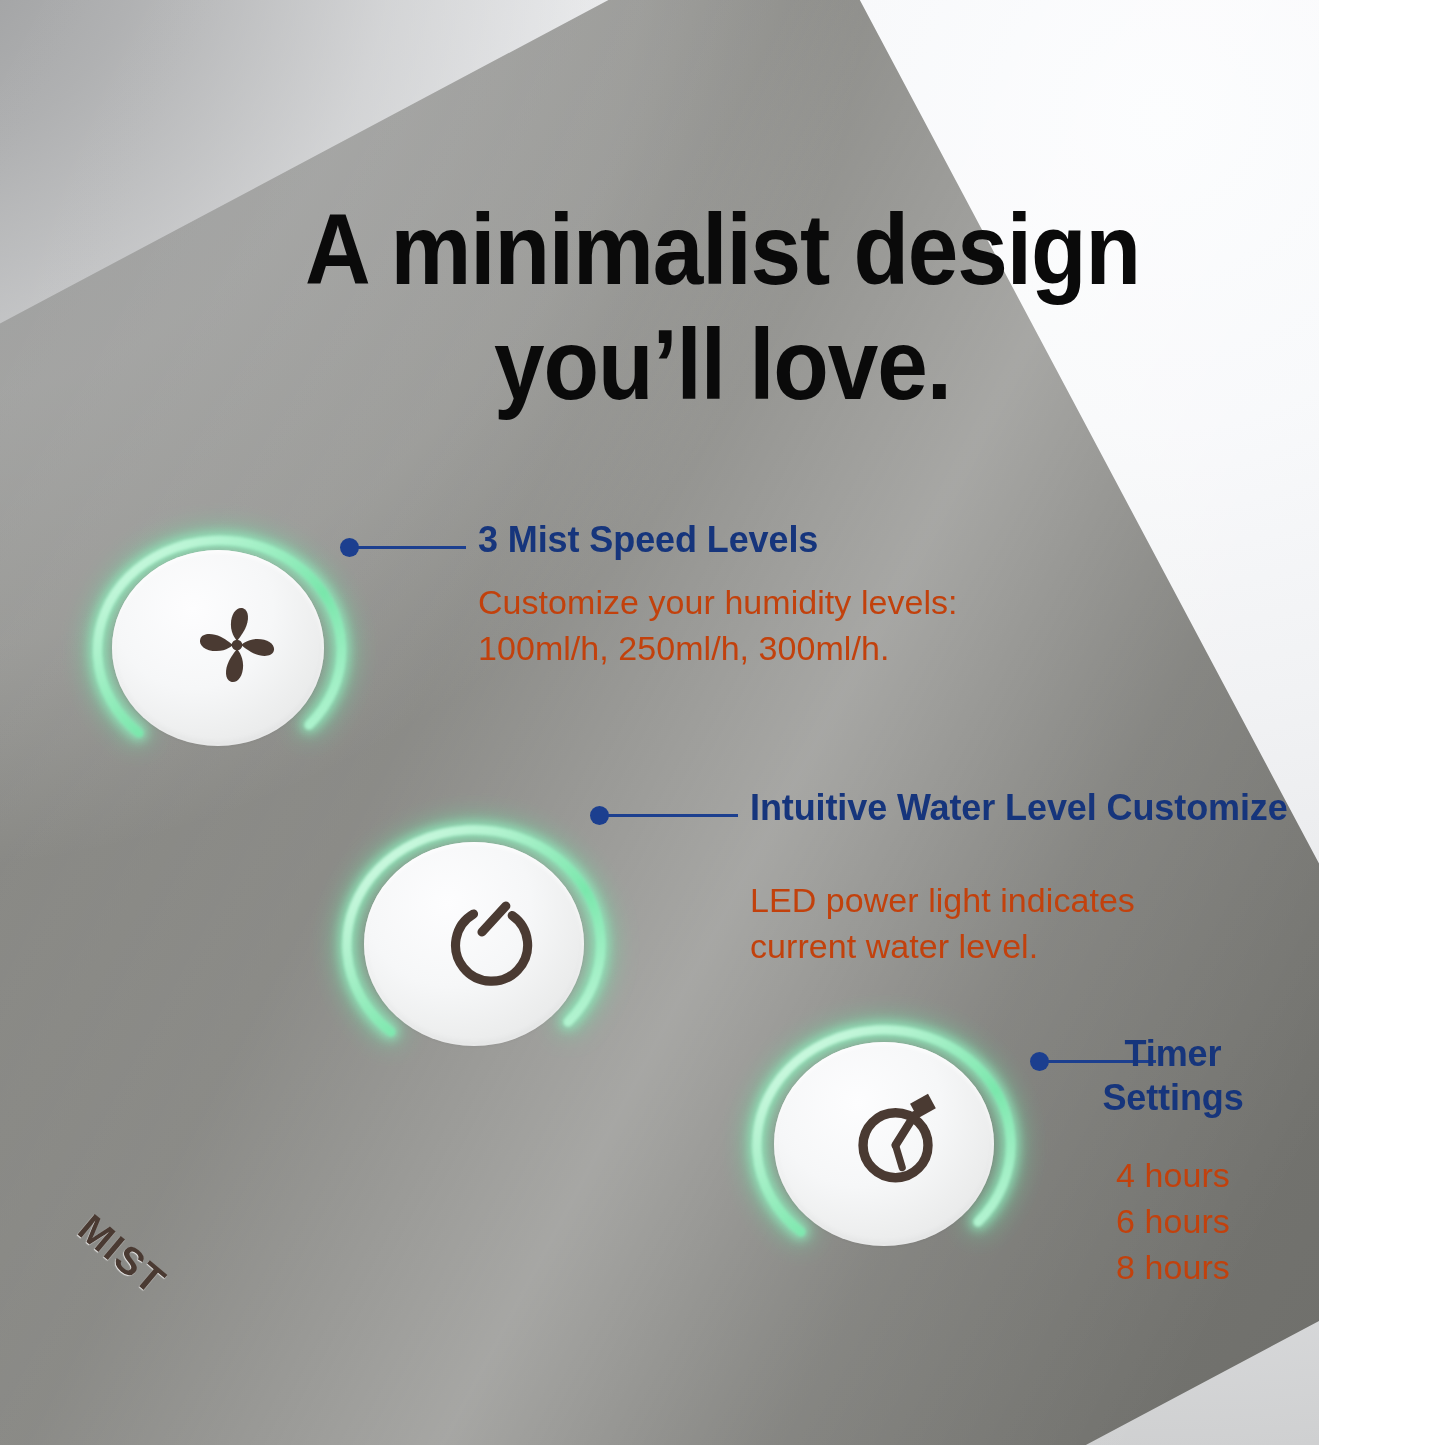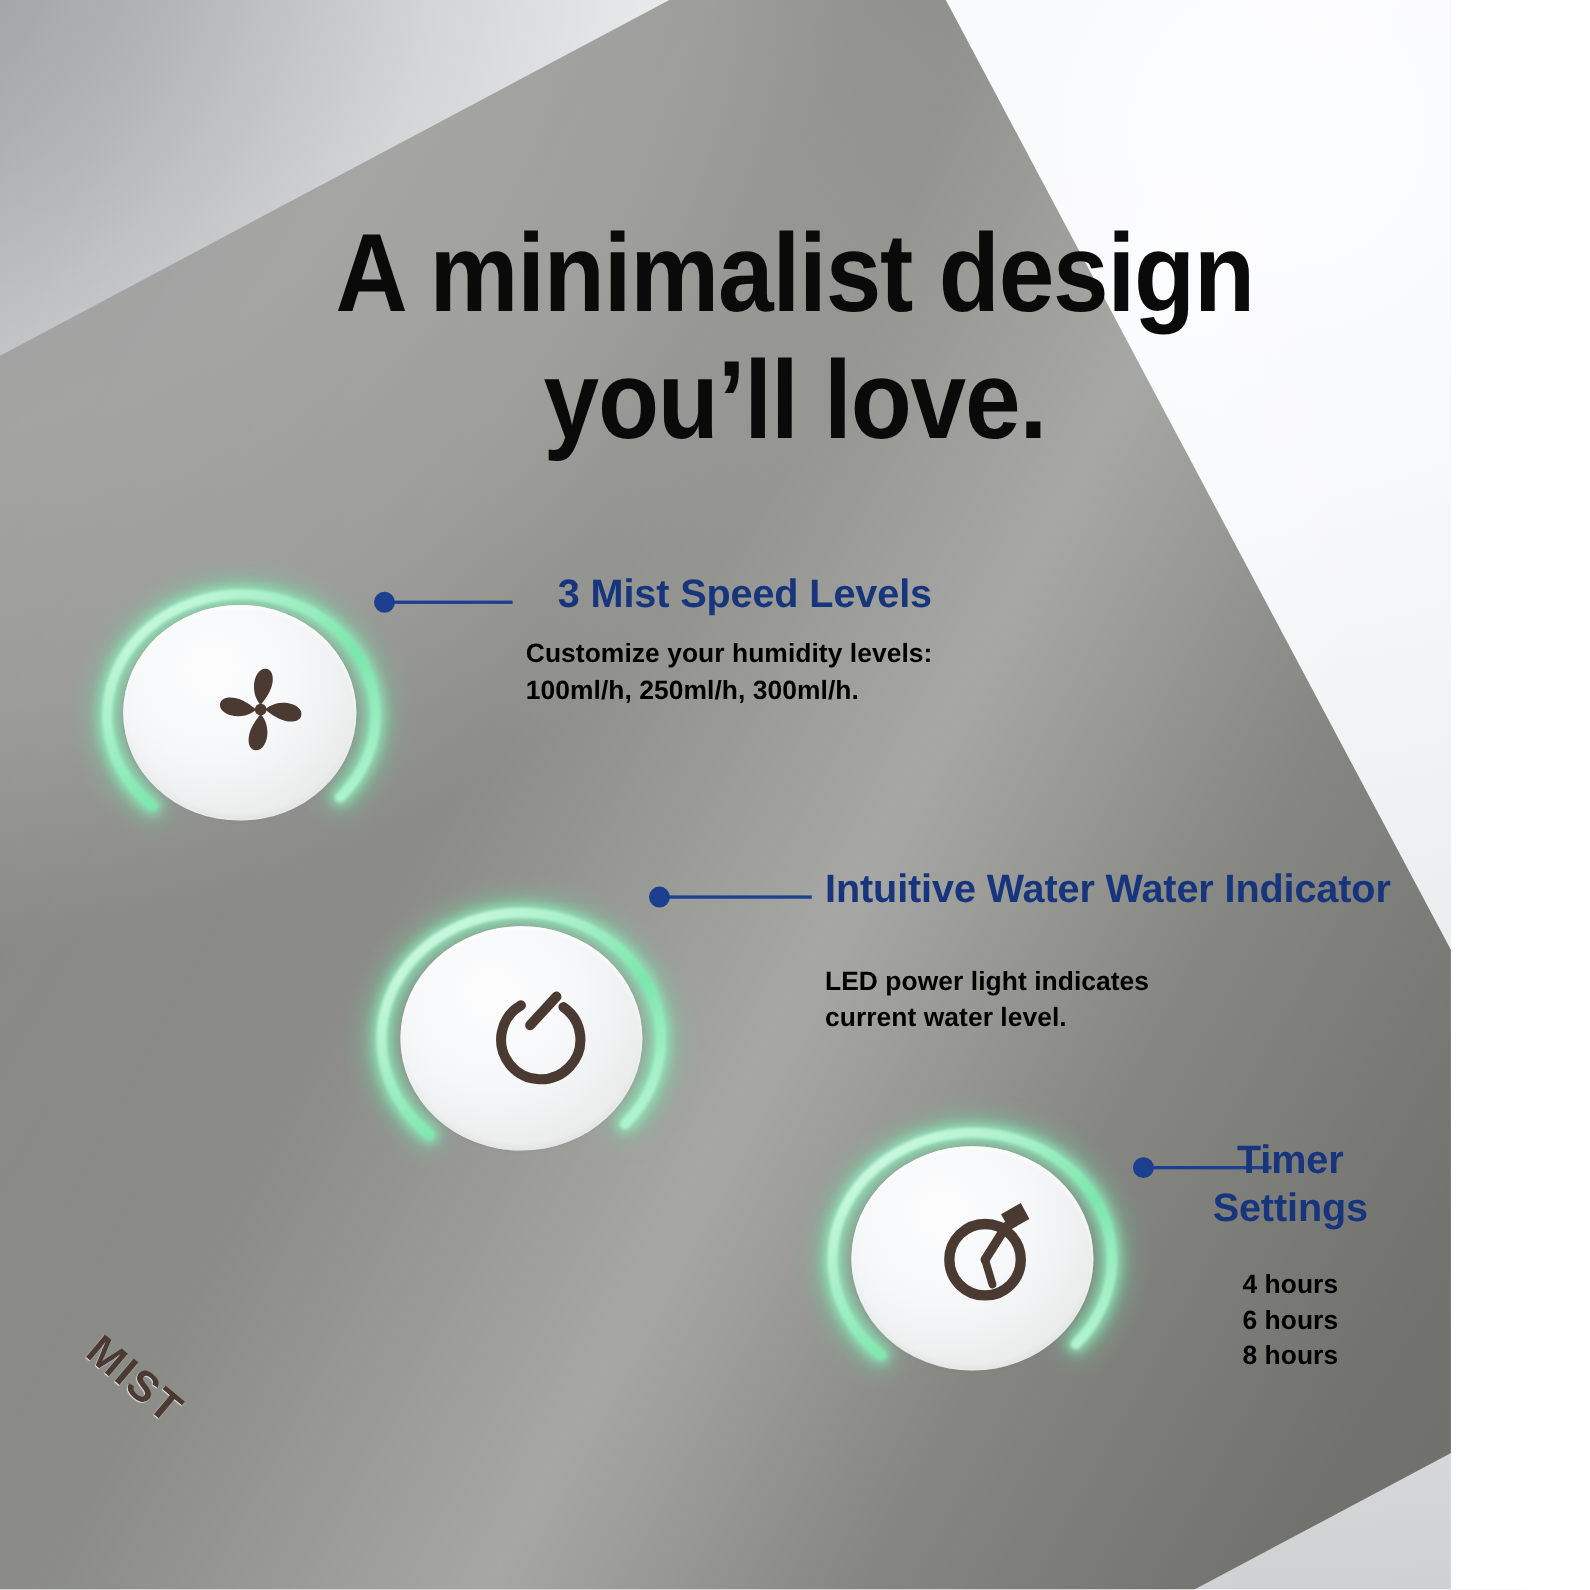--- a/index.html
+++ b/index.html
@@ -208,35 +208,35 @@
   .callout .c-title {
     color: #16357c;
     font-family: "Liberation Sans", sans-serif;
     font-weight: 700;
     font-size: 36px;
     line-height: 1.23;
     letter-spacing: -0.1px;
     white-space: pre-line;
   }
   .callout .c-body {
-    color: #000000;
+    color: #c2410c;
     font-family: "Liberation Sans", sans-serif;
-    font-weight: 700;
-    font-size: 24px;
+    font-weight: 400;
+    font-size: 34px;
     line-height: 1.36;
     letter-spacing: 0.05px;
     white-space: pre-line;
   }
   .callout.align-right .c-title,
   .callout.align-right .c-body { text-align: center; }
 
   
   #callout-mist           { left: 340px;  top: 518px;  width: 560px; }
   #callout-mist .marker   { left: 0;      top: 20px; }
-  #callout-mist .c-title  { position: absolute; left: 138px; top: 0; width: 430px; margin-left: 29px; }
+  #callout-mist .c-title  { position: absolute; left: 138px; top: 0; width: 430px; }
   #callout-mist .c-body   { position: absolute; left: 138px; top: 61px; width: 520px; }
 
   #callout-water          { left: 590px;  top: 786px;  width: 730px; }
   #callout-water .marker  { left: 0;      top: 20px; }
   #callout-water .c-title { position: absolute; left: 160px; top: 0; width: 580px; }
   #callout-water .c-body  { position: absolute; left: 160px; top: 61px; width: 560px; margin-top: 30px; }
 
   #callout-timer          { left: 1030px; top: 1032px; width: 300px; }
   #callout-timer .marker  { left: 0;      top: 20px; }
   #callout-timer .c-title { position: absolute; left: 0; top: 0; width: 286px; }
@@ -379,21 +379,21 @@
     <div class="c-title">3 Mist Speed Levels</div>
     <div class="c-body">Customize your humidity levels:
 100ml/h, 250ml/h, 300ml/h.</div>
   </div>
 
   <div class="callout" id="callout-water">
     <div class="marker">
       <span class="dot"></span>
       <span class="line" style="width:130px;"></span>
     </div>
-    <div class="c-title">Intuitive Water Water Indicator</div>
+    <div class="c-title">Intuitive Water Level Customize</div>
     <div class="c-body">LED power light indicates
 current water level.</div>
   </div>
 
   <div class="callout align-right" id="callout-timer">
     <div class="marker">
       <span class="dot"></span>
       <span class="line" style="width:108px;"></span>
     </div>
     <div class="c-title">Timer

